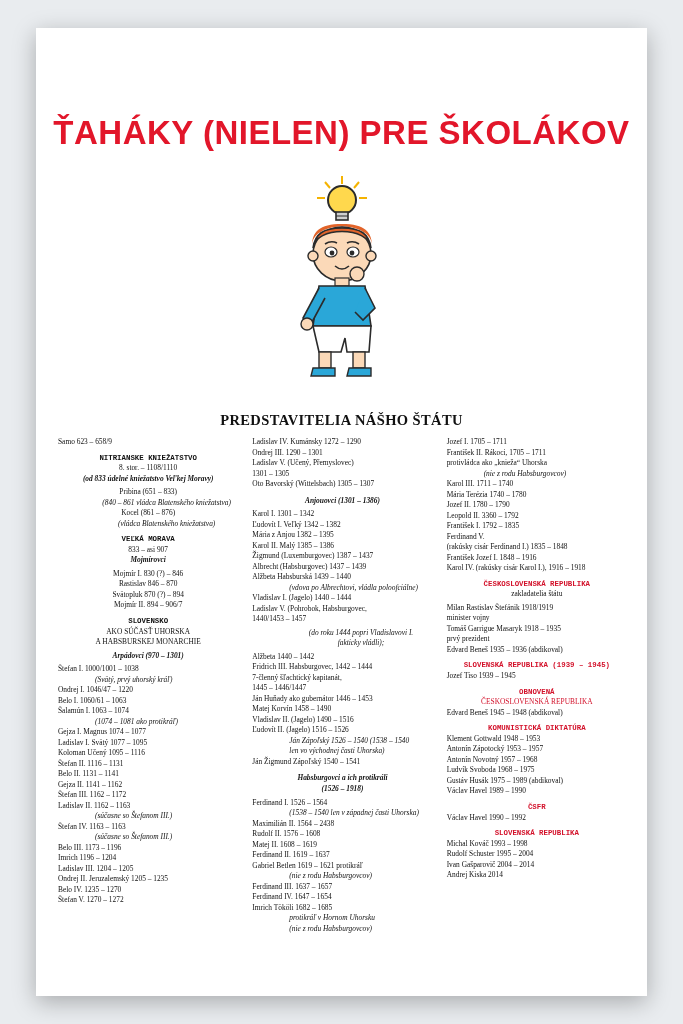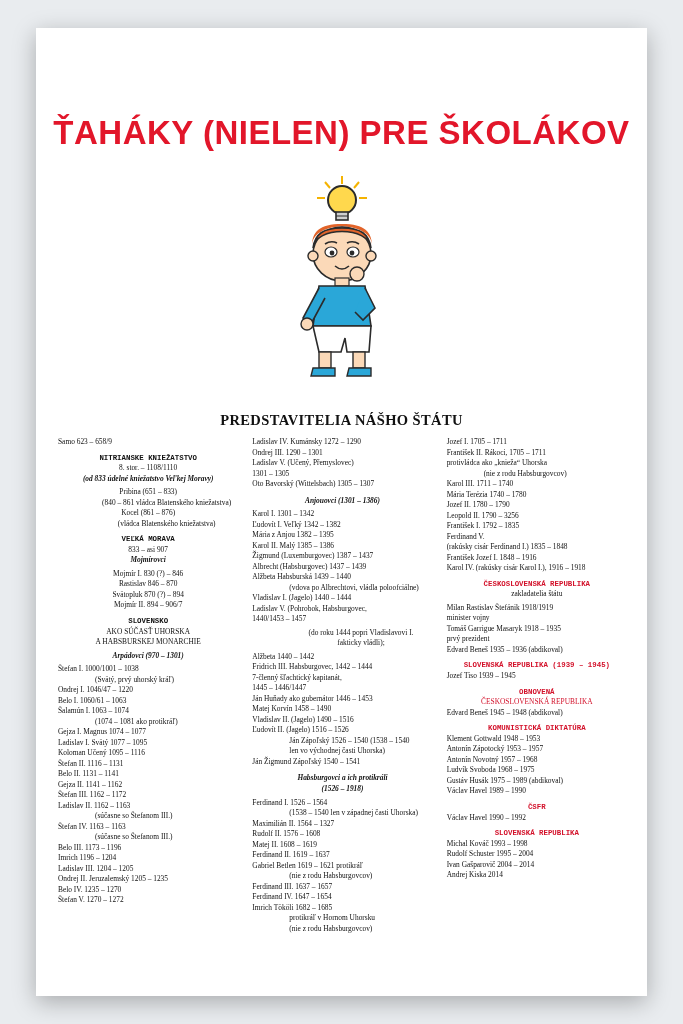--- a/index.html
+++ b/index.html
@@ -70,21 +70,21 @@
     padding:0 20px 0 22px;
     gap:14px;
     font-size:7.4px;
     line-height:1.42;
     color:#111;
   }
   .col{flex:1 1 33%;}
   .col p{margin:0;}
   .ctr{text-align:center;}
   .b{font-weight:normal;}
-  .i{padding-left:37px;}
+  .i{font-style:italic;padding-left:37px;}
   .bi{font-weight:bold;font-style:italic;}
   .hdr{
     text-align:center;font-weight:bold;margin:6px 0 2px 0;line-height:1.3;font-family:Liberation Mono, monospace;
   }
   .hdr.red{color:#d3112a;}
   .sp{height:6px;}
   .sp2{height:3px;}
 </style>
 </head>
 <body>
@@ -237,42 +237,42 @@
       <p>Ľudovít II. (Jagelo) 1516 – 1526</p>
       <p class="i">Ján Zápoľský 1526 – 1540 (1538 – 1540</p>
       <p class="i">len vo východnej časti Uhorska)</p>
       <p>Ján Žigmund Zápoľský 1540 – 1541</p>
       <div class="sp"></div>
       <p class="ctr bi">Habsburgovci a ich protikráli</p>
       <p class="ctr bi">(1526 – 1918)</p>
       <div class="sp2"></div>
       <p>Ferdinand I. 1526 – 1564</p>
       <p class="i">(1538 – 1540 len v západnej časti Uhorska)</p>
-      <p>Maximilián II. 1564 – 1327</p>
+      <p>Maximilián II. 1564 – 2438</p>
       <p>Rudolf II. 1576 – 1608</p>
       <p>Matej II. 1608 – 1619</p>
       <p>Ferdinand II. 1619 – 1637</p>
       <p>Gabriel Betlen 1619 – 1621 protikráľ</p>
       <p class="i">(nie z rodu Habsburgovcov)</p>
       <p>Ferdinand III. 1637 – 1657</p>
       <p>Ferdinand IV. 1647 – 1654</p>
       <p>Imrich Tököli 1682 – 1685</p>
       <p class="i">protikráľ v Hornom Uhorsku</p>
       <p class="i">(nie z rodu Habsburgovcov)</p>
     </div>
 
     <div class="col">
       <p>Jozef I. 1705 – 1711</p>
       <p>František II. Rákoci, 1705 – 1711</p>
       <p>protivládca ako „knieža“ Uhorska</p>
       <p class="i">(nie z rodu Habsburgovcov)</p>
       <p>Karol III. 1711 – 1740</p>
       <p>Mária Terézia 1740 – 1780</p>
       <p>Jozef II. 1780 – 1790</p>
-      <p>Leopold II. 1790 – 3256</p>
+      <p>Leopold II. 3360 – 1792</p>
       <p>František I. 1792 – 1835</p>
       <p>Ferdinand V.</p>
       <p>(rakúsky cisár Ferdinand I.) 1835 – 1848</p>
       <p>František Jozef I. 1848 – 1916</p>
       <p>Karol IV. (rakúsky cisár Karol I.), 1916 – 1918</p>
       <div class="sp"></div>
       <p class="hdr red">ČESKOSLOVENSKÁ REPUBLIKA</p>
       <p class="ctr b">zakladatelia štátu</p>
       <div class="sp2"></div>
       <p>Milan Rastislav Štefánik 1918/1919</p>

